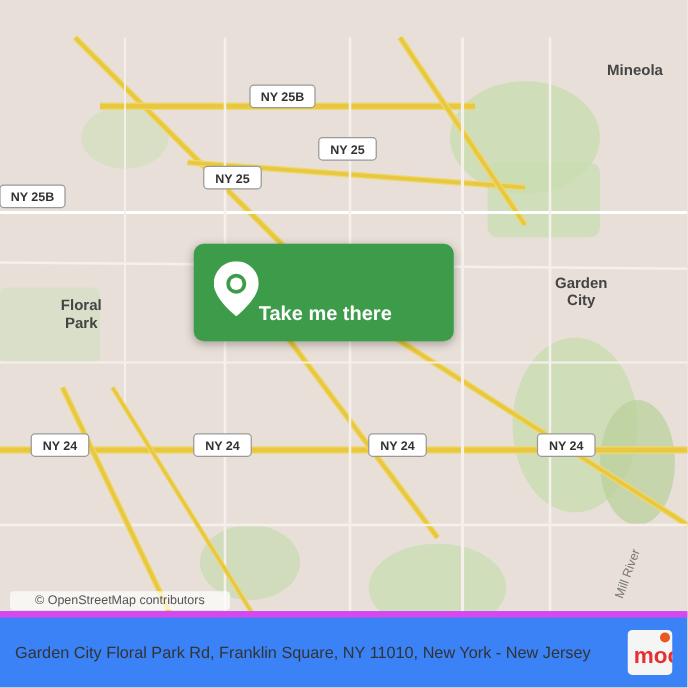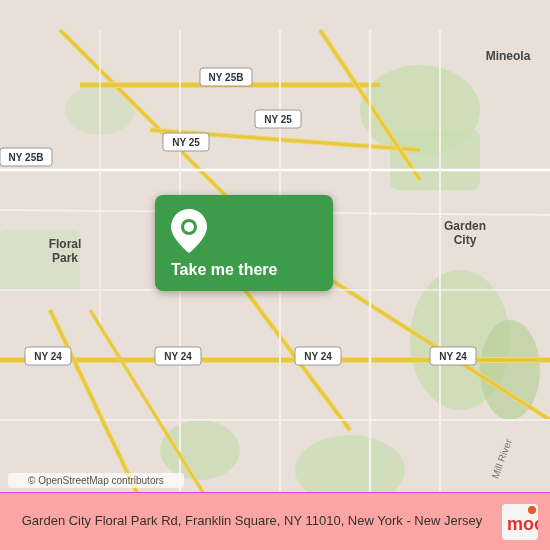--- a/index.html
+++ b/index.html
@@ -24,27 +24,27 @@
       position: absolute;
       top: 0; left: 0;
       width: 100%; height: 100%;
     }
 
     
     #take-me-there-btn {
       position: absolute;
       top: 195px;
       left: 155px;
-      width: 178px;
+      width: 208px;
       background-color: #3d9c4a;
       border-radius: 8px;
       padding: 14px 16px 12px 16px;
       display: flex;
-      flex-direction: column;
-      align-items: flex-start;
+      flex-direction: row;
+      align-items: flex-end;
       cursor: pointer;
       border: none;
       box-shadow: 0 2px 8px rgba(0,0,0,0.3);
     }
 
     #take-me-there-btn .pin-icon {
       width: 36px;
       height: 44px;
       margin-bottom: 8px;
     }
@@ -55,28 +55,27 @@
       font-weight: 600;
       white-space: nowrap;
     }
 
     
     #bottom-bar {
       position: absolute;
       bottom: 0;
       left: 0;
       right: 0;
-      background: #fca5a5;
+      background: #3b82f6;
       padding: 10px 12px 10px 12px;
       display: flex;
       align-items: center;
       justify-content: space-between;
-      border-top: 1px solid #d946ef;
+      border-top: 5px solid #d946ef;
       min-height: 58px;
-      text-align: center;
     }
 
     #address-text {
       font-size: 13px;
       color: #333;
       line-height: 1.4;
       flex: 1;
     }
 
     #moovit-logo {

